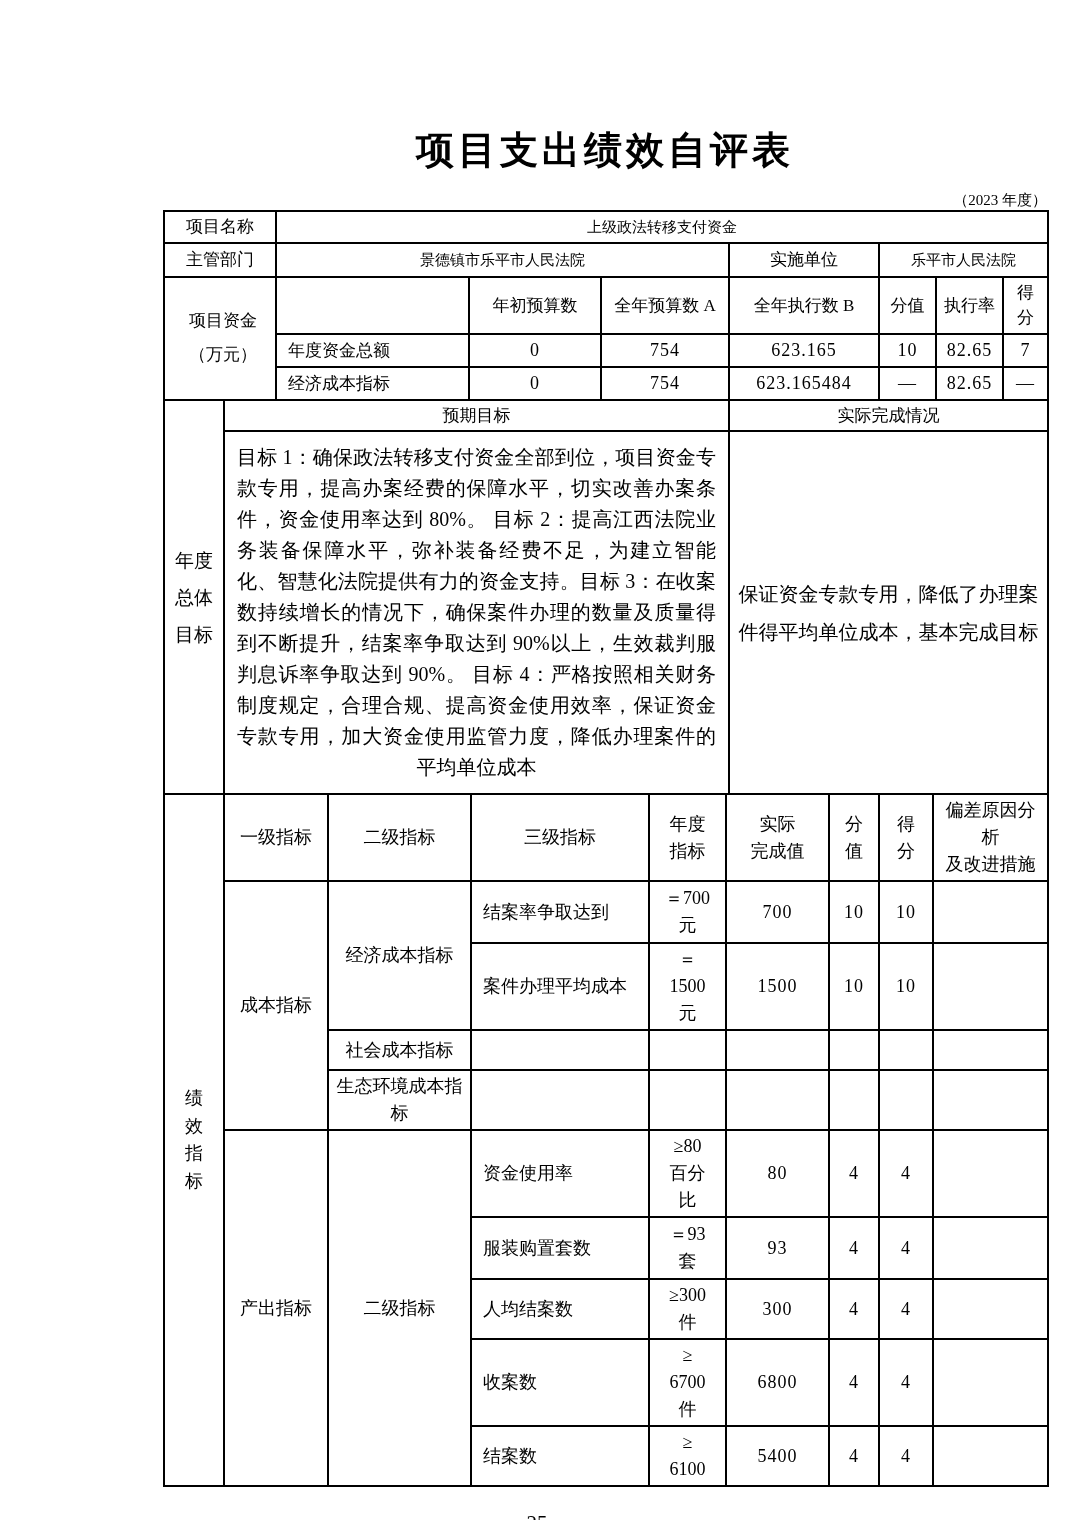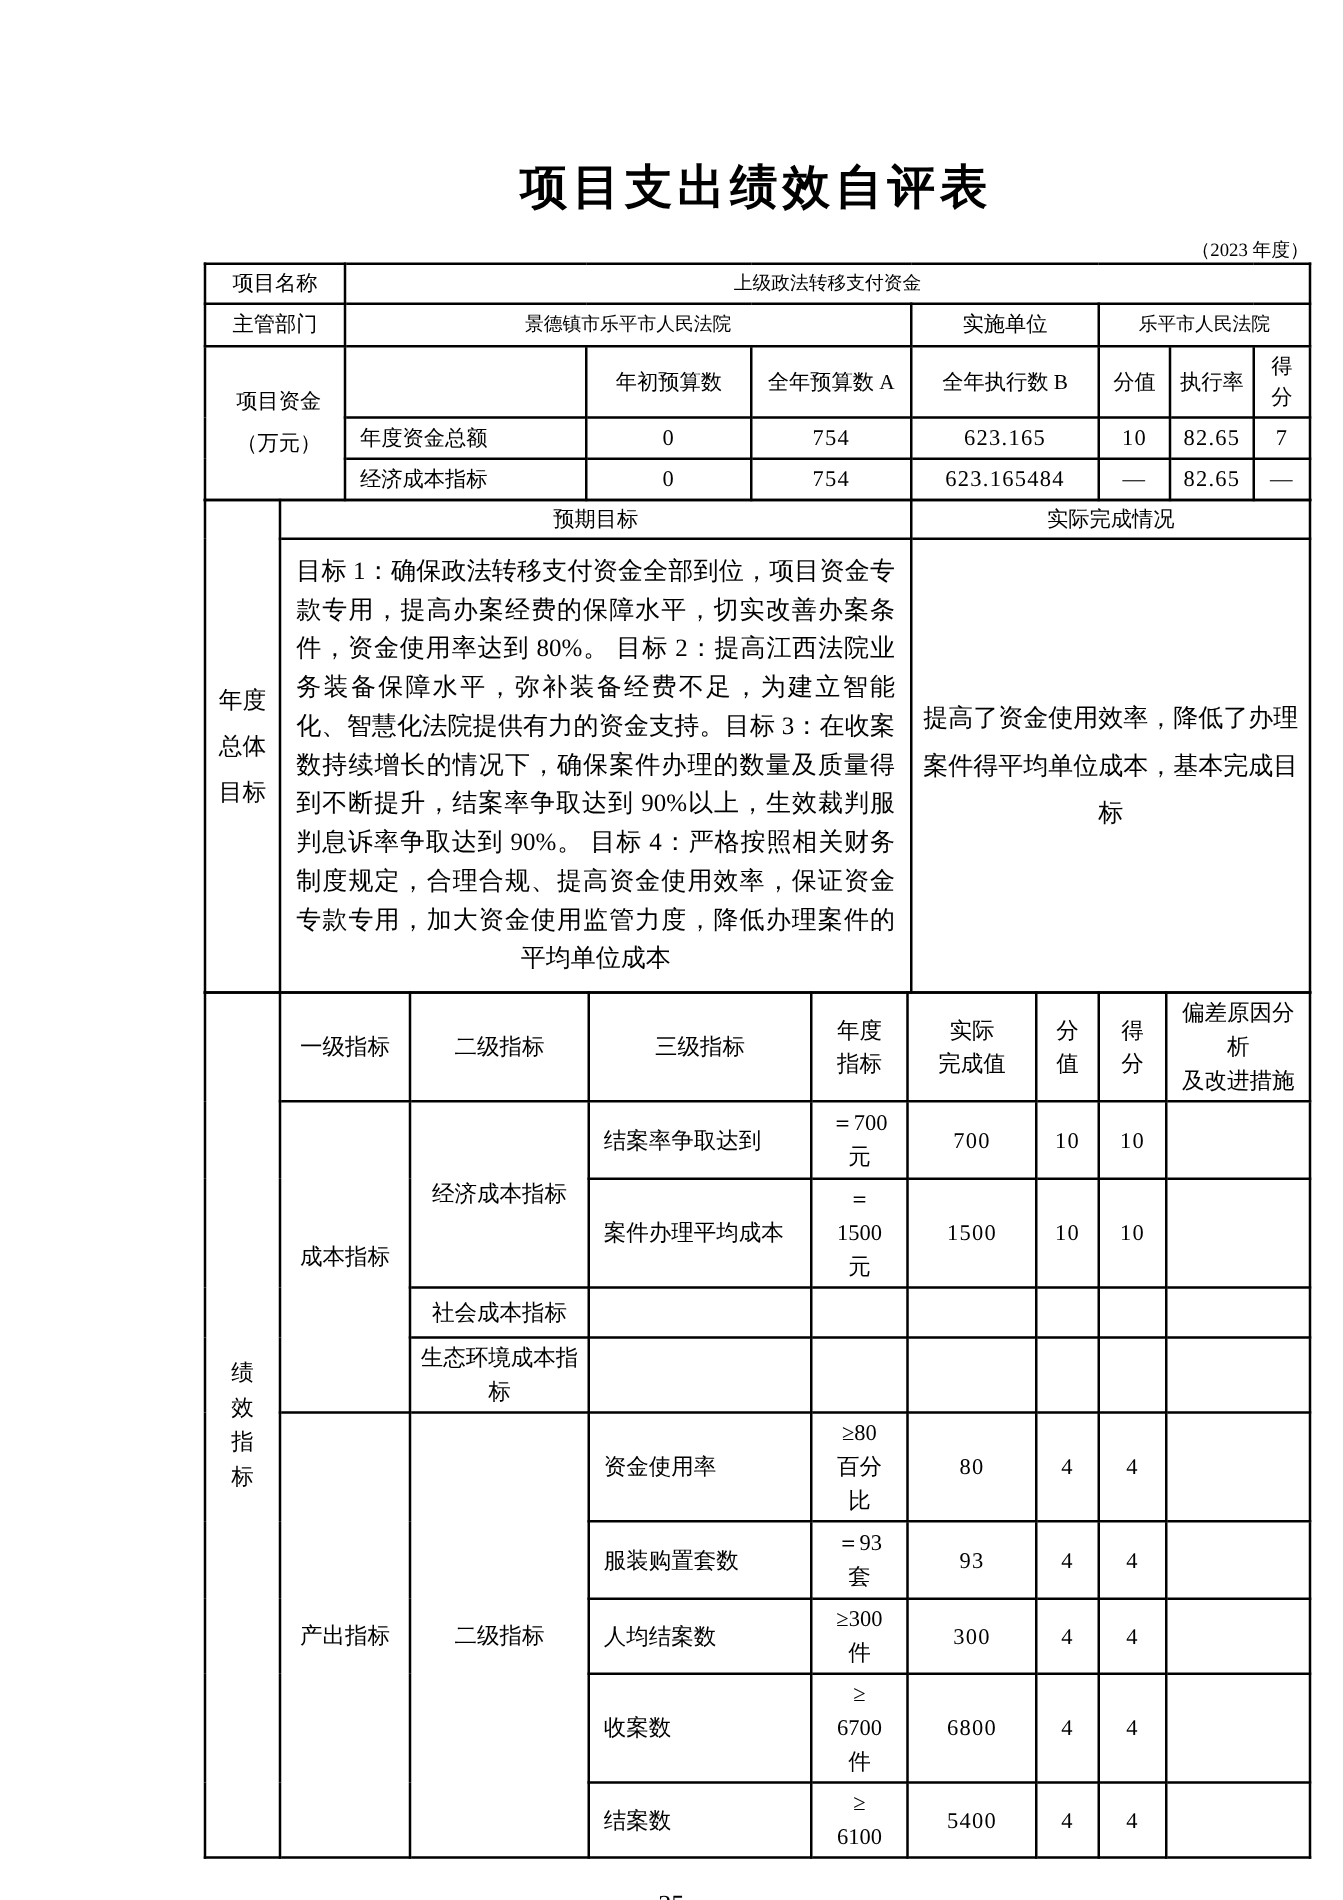--- a/index.html
+++ b/index.html
@@ -125,21 +125,21 @@
     <tbody>
         <tr style="height:29px">
       <td rowspan="2" class="pre goal-label">年度
 总体
 目标</td>
       <td class="lbl">预期目标</td>
       <td class="lbl">实际完成情况</td>
     </tr>
     <tr style="height:350px">
       <td class="goal-expected">目标 1：确保政法转移支付资金全部到位，项目资金专款专用，提高办案经费的保障水平，切实改善办案条件，资金使用率达到 80%。 目标 2：提高江西法院业务装备保障水平，弥补装备经费不足，为建立智能化、智慧化法院提供有力的资金支持。目标 3：在收案数持续增长的情况下，确保案件办理的数量及质量得到不断提升，结案率争取达到 90%以上，生效裁判服判息诉率争取达到 90%。 目标 4：严格按照相关财务制度规定，合理合规、提高资金使用效率，保证资金专款专用，加大资金使用监管力度，降低办理案件的平均单位成本</td>
-      <td class="goal-actual">提高了资金使用效率，降低了办理案件得平均单位成本，基本完成目标</td>
+      <td class="goal-actual">保证资金专款专用，降低了办理案件得平均单位成本，基本完成目标</td>
     </tr>
   </tbody>
     </table>
 
   <table class="t3">
     <colgroup>
       <col style="width:60px">
         <col style="width:104px">
         <col style="width:143px">
         <col style="width:178px">

